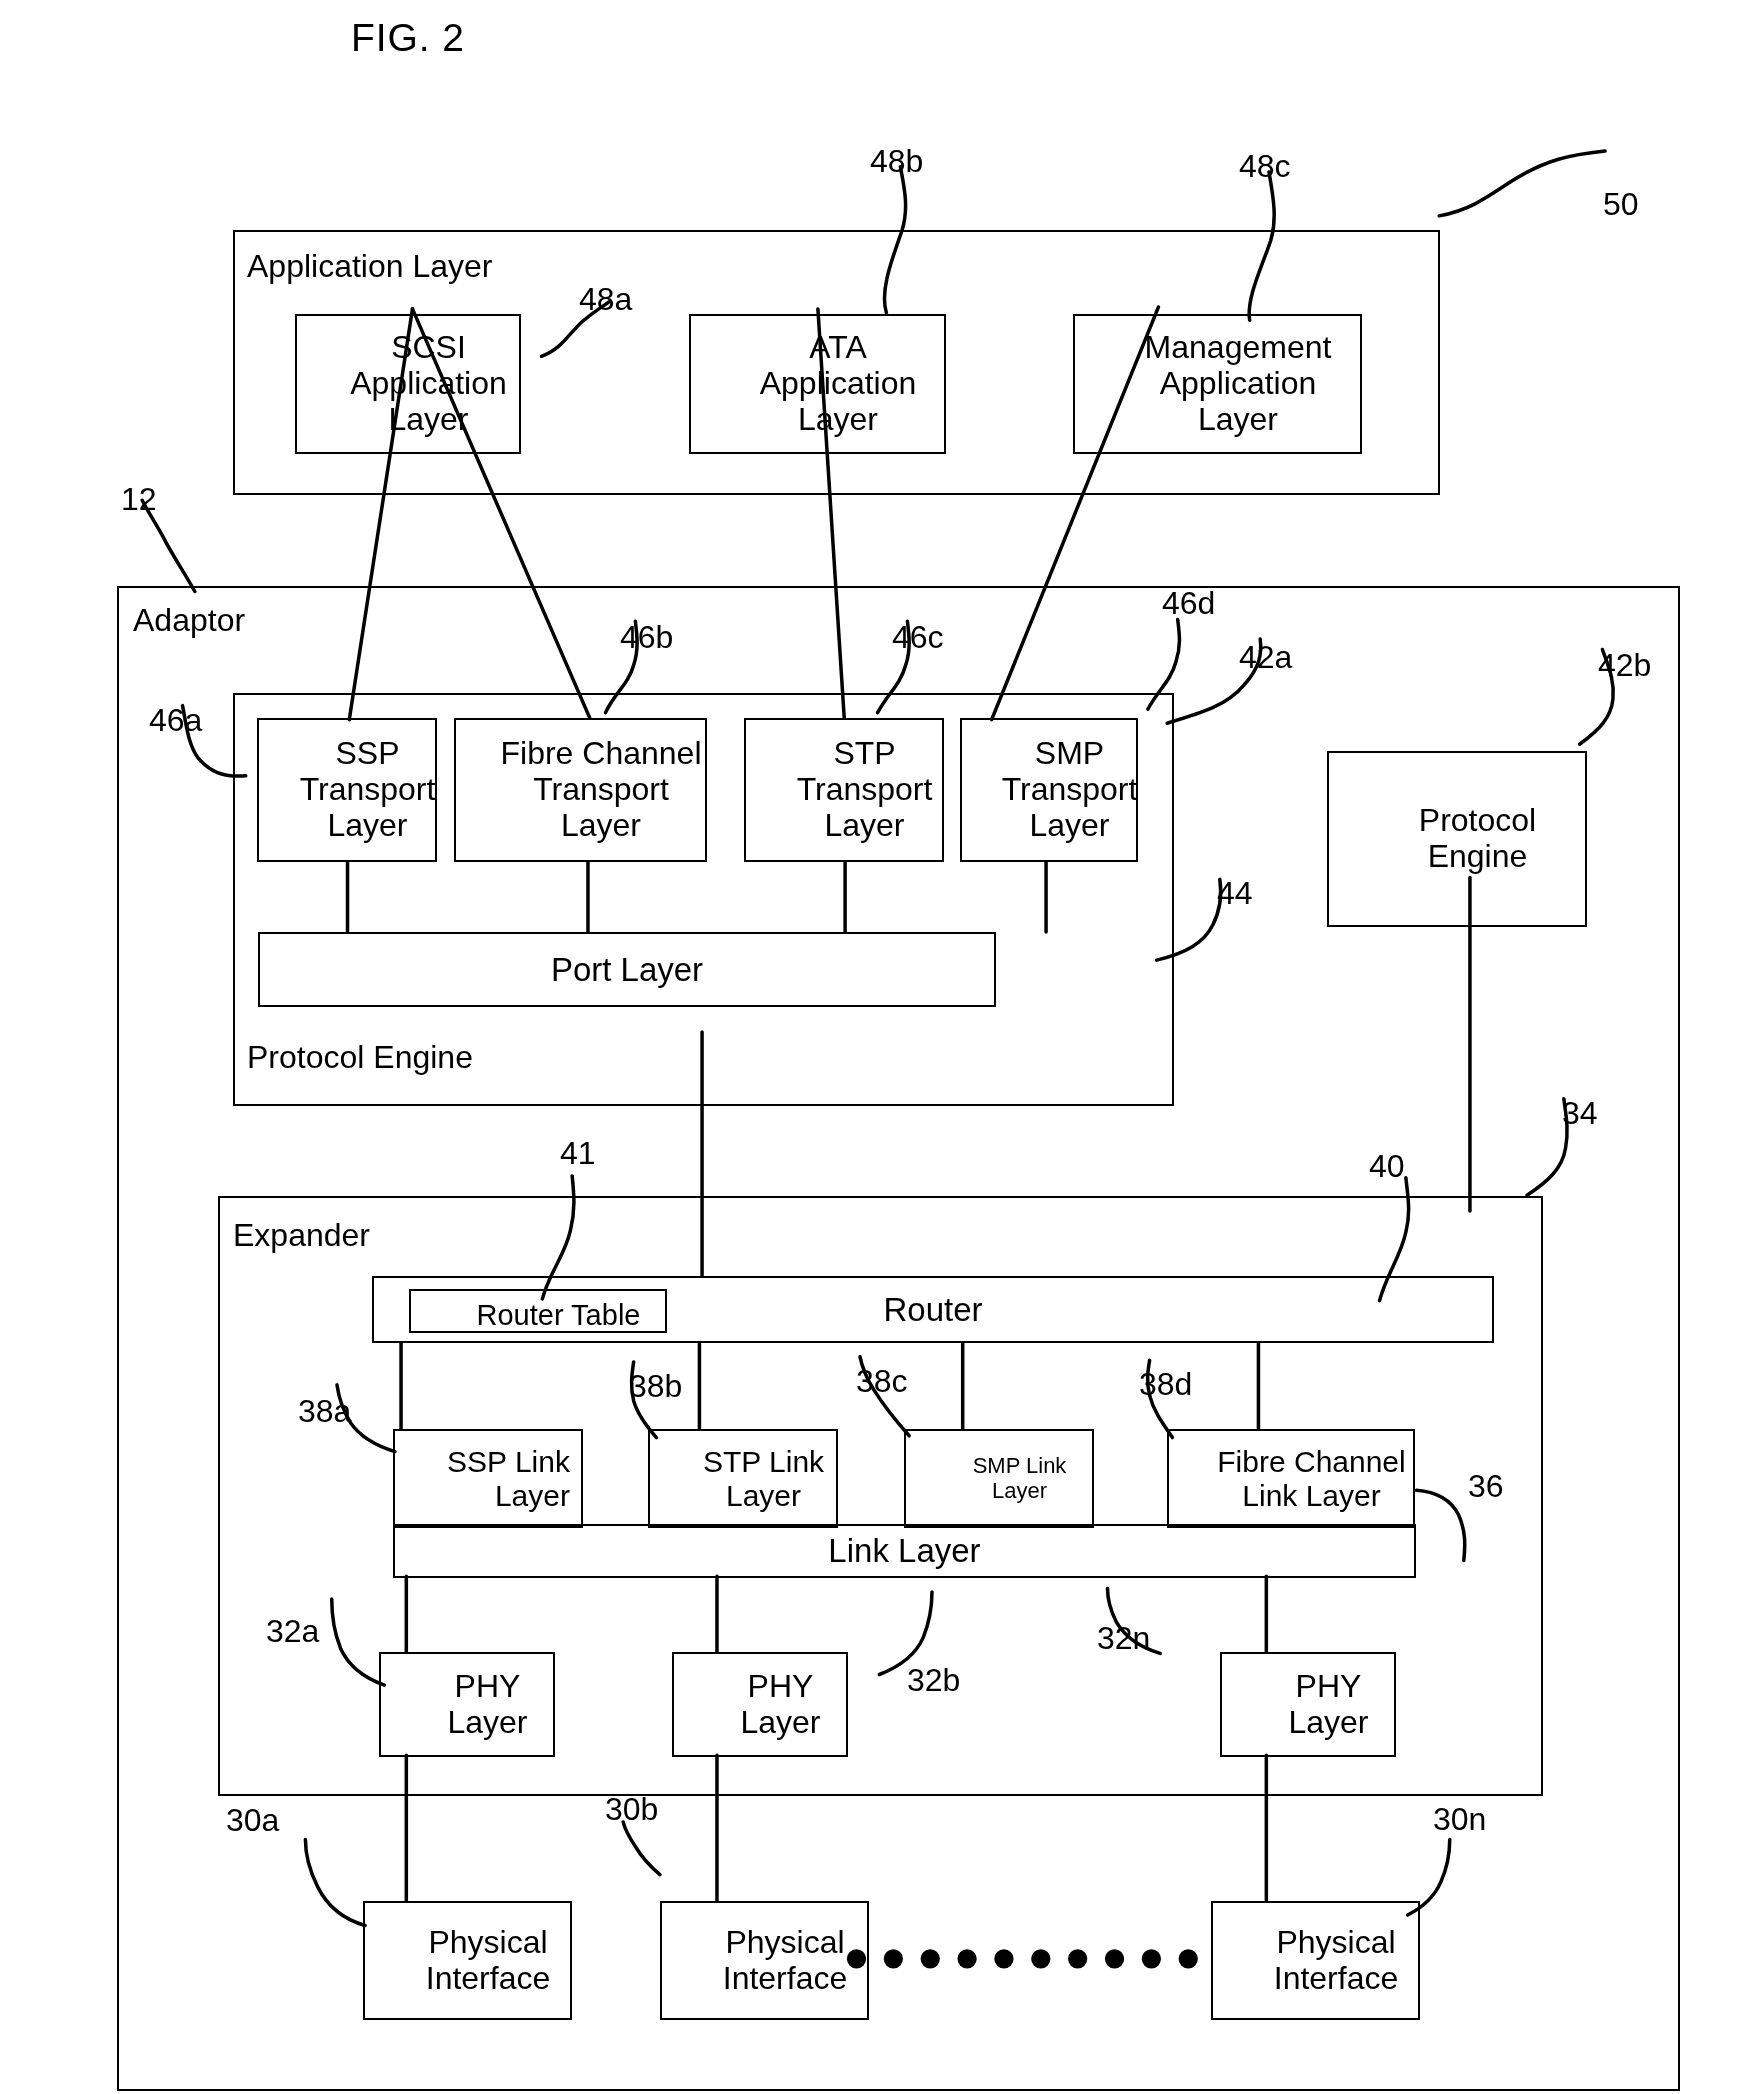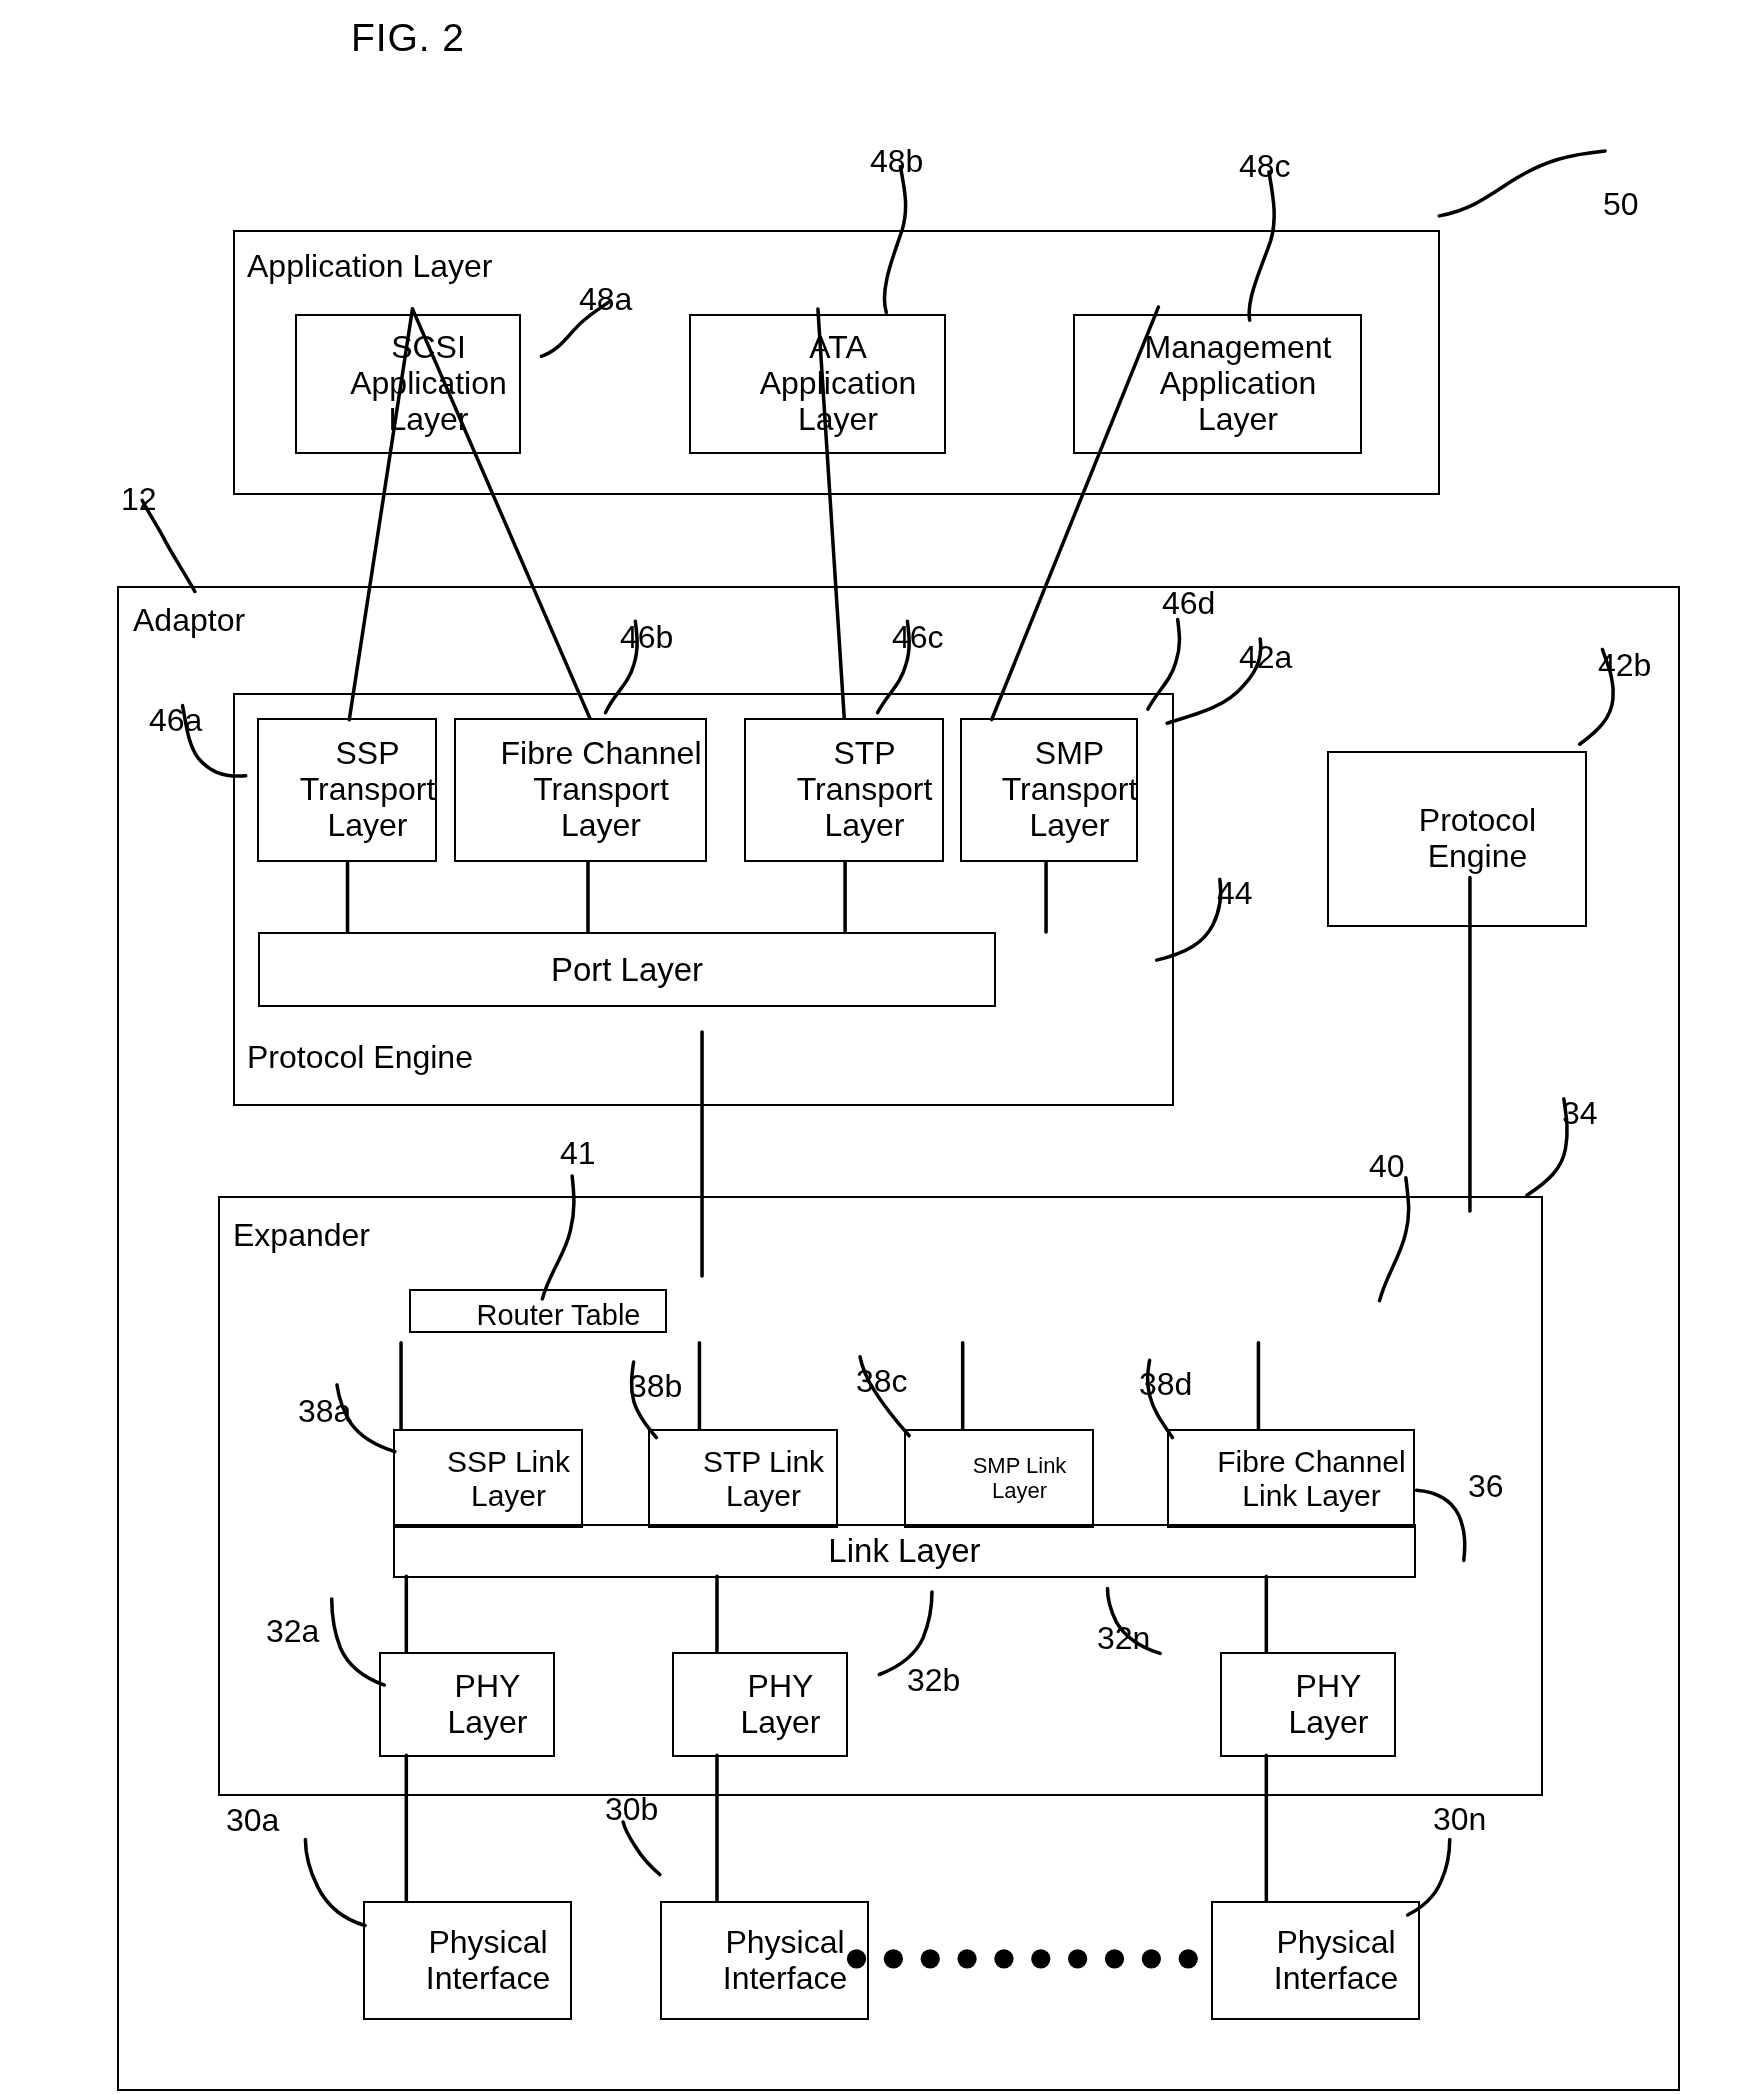--- a/index.html
+++ b/index.html
@@ -193,28 +193,31 @@
   <div class="box" style="left:1327px;top:751px;width:260px;height:176px;">
     <span style="white-space:pre-line;text-align:center;">Protocol
 Engine</span>
   </div>
   <div class="ref" style="left:1598px;top:647px;">42b</div>
 
   <div class="panel" style="left:218px;top:1196px;width:1325px;height:600px;"></div>
   <div class="cap" style="left:233px;top:1217px;">Expander</div>
   <div class="ref" style="left:1562px;top:1095px;">34</div>
 
+  <div class="bar" style="left:372px;top:1276px;width:1122px;height:67px;">
+    <span>Router</span>
+  </div>
   <div class="ref" style="left:1369px;top:1148px;">40</div>
 
   <div class="box" style="left:409px;top:1289px;width:258px;height:44px;font-size:29px;align-items:flex-end;">
     <span>Router Table</span>
   </div>
   <div class="ref" style="left:560px;top:1135px;">41</div>
 
-  <div class="box" style="left:393px;top:1429px;width:190px;height:99px;font-size:30px;">
+  <div class="box" style="left:393px;top:1429px;width:190px;height:99px;font-size:30px;text-align:right;">
     <span style="white-space:pre-line;">SSP Link
 Layer</span>
   </div>
   <div class="ref" style="left:298px;top:1393px;">38a</div>
 
   <div class="box" style="left:648px;top:1429px;width:190px;height:99px;font-size:30px;">
     <span style="white-space:pre-line;">STP Link
 Layer</span>
   </div>
   <div class="ref" style="left:629px;top:1368px;">38b</div>

